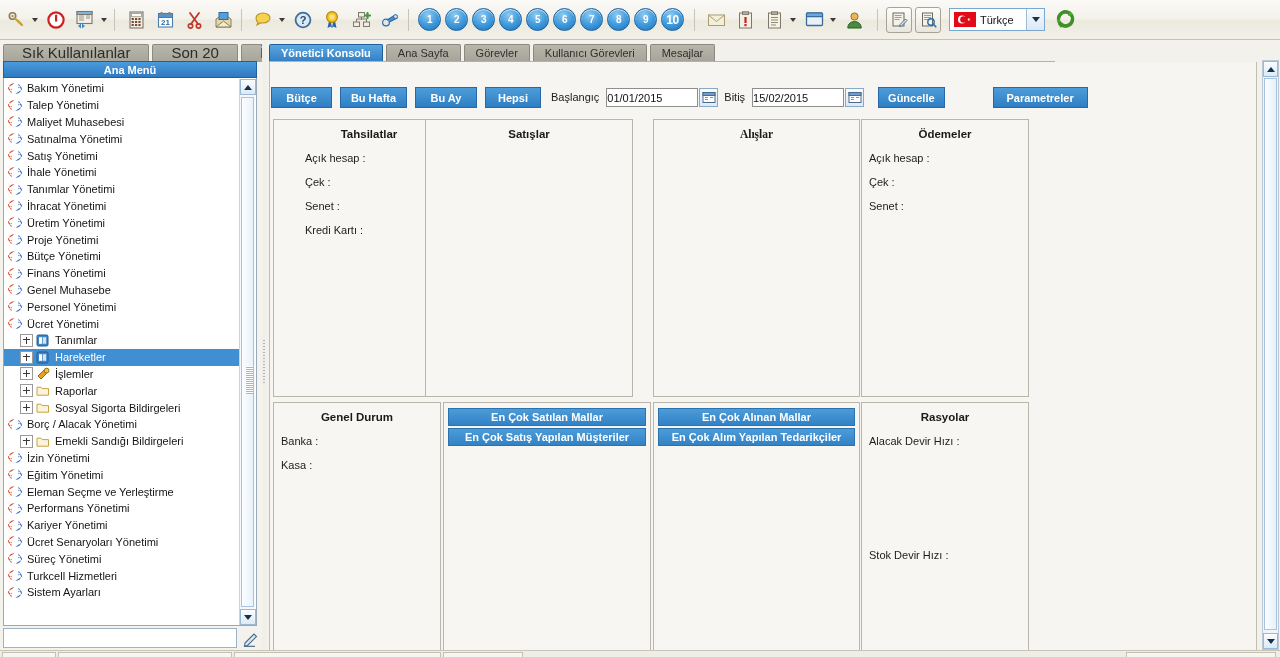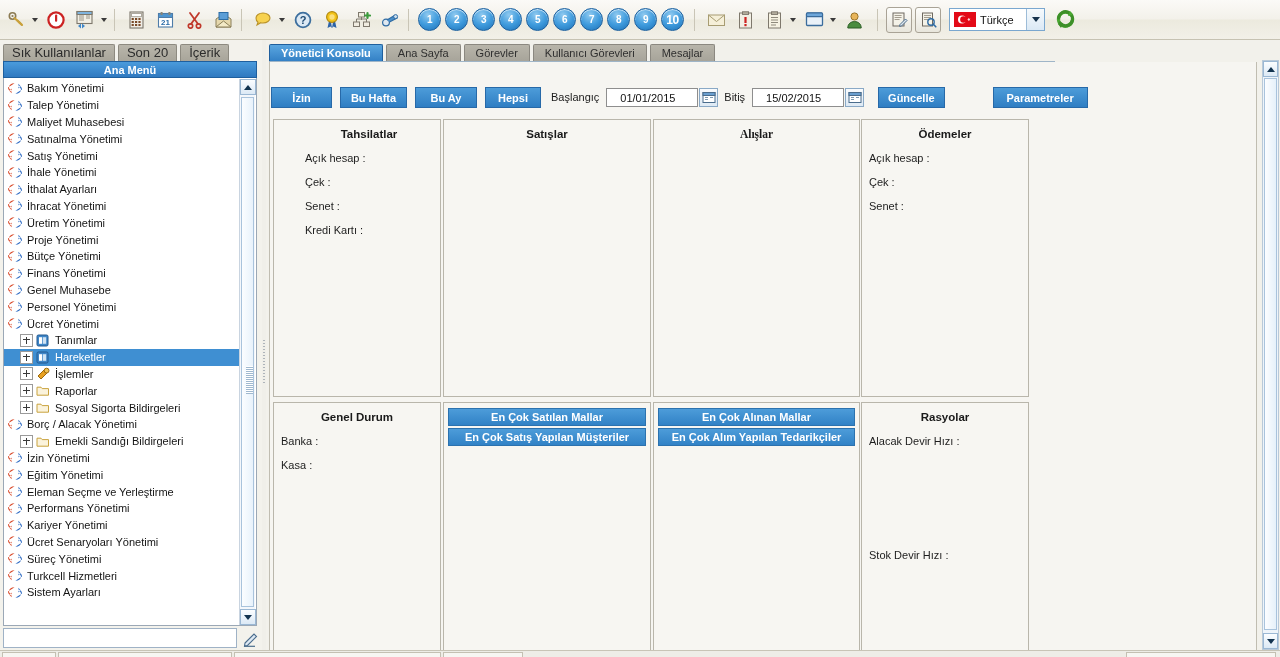--- a/index.html
+++ b/index.html
@@ -40,21 +40,21 @@
   #lang-arrow{width:17px;height:21px;background:linear-gradient(#f6fafd,#dbe9f5);
     border-left:1px solid #9dbcd8;display:flex;align-items:center;justify-content:center;}
   #lang-arrow:after{content:"";border-left:4px solid transparent;border-right:4px solid transparent;
     border-top:5px solid #16334d;display:block;}
 
   
   #sidebar{position:absolute;left:0;top:40px;width:263px;height:617px;
     background:#f3f2ec;box-sizing:border-box;}
   #side-tabs{position:absolute;left:3px;top:4px;height:18px;display:flex;align-items:flex-end;}
   .side-tab{
-    height:17px;line-height:16px;padding:0 8px;font-size:13px;color:#2b2b2b;
+    height:17px;line-height:16px;padding:0 18px;font-size:15px;color:#2b2b2b;
     background:linear-gradient(#b9b6ab,#a7a499);border:1px solid #8d8a80;border-bottom:none;
     margin-right:3px;border-radius:2px 2px 0 0;cursor:default;white-space:nowrap;margin-top:36px;
   }
   #menu-header{
     position:absolute;left:3px;top:21px;width:254px;height:17px;
     background:linear-gradient(#4a9bdc,#2f79c0);
     border:1px solid #1e5f9e;
     color:#fff;font-size:11px;font-weight:bold;text-align:center;line-height:16px;
     box-sizing:border-box;
   }
@@ -107,21 +107,21 @@
   #panel{position:absolute;left:3px;top:22px;width:988px;height:590px;
     background:#f6f5f1;border:1px solid #c0bdb1;border-top:none;box-sizing:border-box;}
 
   #filterbar{position:absolute;left:5px;top:46px;height:22px;display:flex;align-items:center;}
   .bluebtn{height:21px;min-width:61px;padding:0 9px;
     background:linear-gradient(#4d9cd9,#2f7ec3);border:1px solid #2769a8;
     color:#fff;font-size:11px;font-weight:bold;text-align:center;line-height:20px;
     margin-right:8px;cursor:default;box-sizing:border-box;white-space:nowrap;}
   .flabel{font-size:11px;color:#1b1b1b;margin:0 7px 0 2px;white-space:nowrap;}
   .datefield{height:19px;width:92px;background:#fff;border:1px solid #8e8e8e;
-    font-size:11px;line-height:18px;padding-left:13px;box-sizing:border-box;color:#111;}
+    font-size:11px;line-height:18px;padding-left:0;box-sizing:border-box;color:#111;}
   .calbtn{width:19px;height:19px;margin-left:1px;background:linear-gradient(#f9fbfd,#dde9f4);
     border:1px solid #8aa9c6;box-sizing:border-box;display:flex;align-items:center;justify-content:center;cursor:default;}
 
   .card{position:absolute;background:#f7f6f2;border:1px solid #b9b6ab;box-sizing:border-box;}
   .card-title{text-align:center;font-size:11.5px;font-weight:bold;color:#1a1a1a;margin-top:8px;}
   .card-row{font-size:11px;color:#1d1d1d;margin-left:7px;margin-top:12px;white-space:nowrap;}
   .cardbtn{height:18px;margin:5px 4px 0 4px;
     background:linear-gradient(#4d9cd9,#3182c6);border:1px solid #2c72ae;
     color:#fff;font-size:11px;font-weight:bold;text-align:center;line-height:17px;
     cursor:default;box-sizing:border-box;white-space:nowrap;}
@@ -415,21 +415,21 @@
           </span>
           <span class="lbl">İhale Yönetimi</span>
         </div>
         <div class="node">
           <span style="display: flex; align-items: center; flex: 0 0 auto;">
             <svg viewBox="0 0 14 13" class="ic" width="14" height="13">
               <path d="M6.6 1.2 C3 1.2 1 3 1 5.2 C1 7 2.2 8 3.6 8.3 L3.6 6.6 L1.6 8.9 L3.6 11.2 L3.6 9.6 C1.6 9.3 0 7.8 0 5.6z" fill="#d94a2a"></path>
               <path d="M7.4 11.8 C11 11.8 13 10 13 7.8 C13 6 11.8 5 10.4 4.7 L10.4 6.4 L12.4 4.1 L10.4 1.8 L10.4 3.4 C12.4 3.7 14 5.2 14 7.4z" fill="#2f6cc4"></path>
             </svg>
           </span>
-          <span class="lbl">İthalat Ayarları</span>
+          <span class="lbl">Tanımlar Yönetimi</span>
         </div>
         <div class="node">
           <span style="display: flex; align-items: center; flex: 0 0 auto;">
             <svg viewBox="0 0 14 13" class="ic" width="14" height="13">
               <path d="M6.6 1.2 C3 1.2 1 3 1 5.2 C1 7 2.2 8 3.6 8.3 L3.6 6.6 L1.6 8.9 L3.6 11.2 L3.6 9.6 C1.6 9.3 0 7.8 0 5.6z" fill="#d94a2a"></path>
               <path d="M7.4 11.8 C11 11.8 13 10 13 7.8 C13 6 11.8 5 10.4 4.7 L10.4 6.4 L12.4 4.1 L10.4 1.8 L10.4 3.4 C12.4 3.7 14 5.2 14 7.4z" fill="#2f6cc4"></path>
             </svg>
           </span>
           <span class="lbl">İhracat Yönetimi</span>
         </div>
@@ -682,21 +682,21 @@
     <div class="mtab">Ana Sayfa</div>
     <div class="mtab">Görevler</div>
     <div class="mtab">Kullanıcı Görevleri</div>
     <div class="mtab">Mesajlar</div>
   </div>
   <div id="tabline"></div>
 
   <div id="panel"></div>
 
   <div id="filterbar">
-    <div class="bluebtn">İzin</div>
+    <div class="bluebtn">Bütçe</div>
     <div class="bluebtn" style="min-width:67px;">Bu Hafta</div>
     <div class="bluebtn" style="min-width:62px;">Bu Ay</div>
     <div class="bluebtn" style="min-width:56px;">Hepsi</div>
     <div class="flabel">Başlangıç</div>
     <div class="datefield">01/01/2015</div>
     <div class="calbtn">
       <svg width="14" height="13" viewBox="0 0 14 13">
           <rect x="1" y="1.5" width="12" height="10" fill="#fff" stroke="#4a6c8c" stroke-width="1"></rect>
           <rect x="1" y="1.5" width="12" height="3" fill="#6a9fd0" stroke="#4a6c8c" stroke-width="1"></rect>
           <path d="M3 6.5h3M3 8.5h3M8 6.5h3" stroke="#7f9ab0" stroke-width="1"></path>
@@ -716,21 +716,21 @@
   </div>
 
   <div class="card" style="left:7px;top:79px;width:168px;height:278px;padding-left:24px;">
     <div class="card-title">Tahsilatlar</div>
     <div class="card-row">Açık hesap :</div>
     <div class="card-row">Çek :</div>
     <div class="card-row">Senet :</div>
     <div class="card-row">Kredi Kartı :</div>
   </div>
 
-  <div class="card" style="left:177px;top:79px;width:208px;height:278px;">
+  <div class="card" style="left:159px;top:79px;width:208px;height:278px;">
     <div class="card-title">Satışlar</div>
   </div>
 
   <div class="card" style="left:387px;top:79px;width:207px;height:278px;font-family:Liberation Serif, serif;">
     <div class="card-title">Alışlar</div>
   </div>
 
   <div class="card" style="left:595px;top:79px;width:168px;height:278px;">
     <div class="card-title">Ödemeler</div>
     <div class="card-row">Açık hesap :</div>

